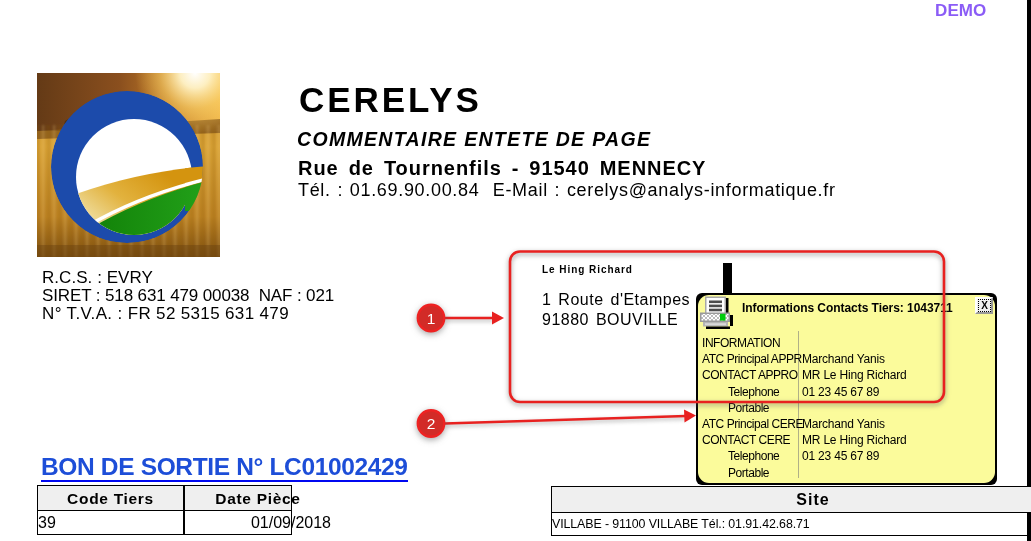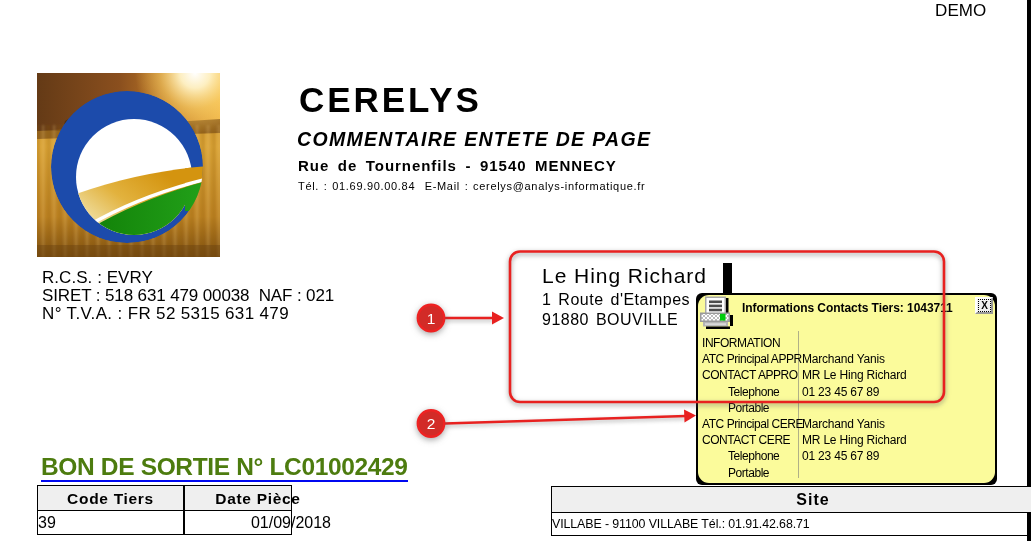--- a/index.html
+++ b/index.html
@@ -6,21 +6,21 @@
   #page{position:relative;width:1031px;height:541px;background:#ffffff;overflow:hidden;
         font-family:"Liberation Sans",sans-serif;color:#000}
   .abs{position:absolute}
 </style>
 </head>
 <body>
 <div id="page">
 
   <div class="abs" style="left:1027px;top:0;width:4px;height:541px;background:#000"></div>
 
-  <div class="abs" style="left:935px;top:1px;font-size:17px;font-weight:normal;color:#000000;letter-spacing:0.1px">DEMO</div>
+  <div class="abs" style="left:935px;top:1px;font-size:17px;font-weight:bold;color:#8b5cf6;letter-spacing:0.1px">DEMO</div>
 
   <svg class="abs" style="left:37px;top:73px" width="183" height="184" viewBox="0 0 183 184">
     <defs>
       <linearGradient id="sky" x1="0" y1="0" x2="1" y2="0">
         <stop offset="0" stop-color="#643a16"></stop>
         <stop offset="0.45" stop-color="#8a4f1e"></stop>
         <stop offset="0.72" stop-color="#c07b28"></stop>
         <stop offset="1" stop-color="#f0b84e"></stop>
       </linearGradient>
       <linearGradient id="field" x1="0" y1="0" x2="0" y2="1">
@@ -90,25 +90,25 @@
   <div class="abs" style="left:42px;top:269px;font-size:17px;line-height:18.2px;letter-spacing:0.05px">
     R.C.S. : EVRY<br>
     <span style="letter-spacing:-0.12px">SIRET : 518 631 479 00038&nbsp; NAF : 021</span><br>
     <span style="letter-spacing:0.35px">N° T.V.A. : FR 52 5315 631 479</span>
   </div>
 
   <div class="abs" style="left:299px;top:80px;font-size:35px;font-weight:bold;letter-spacing:2.95px">CERELYS</div>
 
   <div class="abs" style="left:297px;top:128px;font-size:19.5px;font-weight:bold;font-style:italic;letter-spacing:1.32px">COMMENTAIRE ENTETE DE PAGE</div>
 
-  <div class="abs" style="left:298px;top:157px;font-size:15px;font-weight:bold;letter-spacing:0.95px;word-spacing:3.5px">Rue de Tournenfils - 91540 MENNECY</div>
-
-  <div class="abs" style="left:298px;top:180px;font-size:11px;letter-spacing:0.68px;word-spacing:1px">Tél. : 01.69.90.00.84&nbsp; E-Mail : cerelys@analys-informatique.fr</div>
-
-  <div class="abs" style="left:542px;top:264px;font-size:21px;font-weight:normal;letter-spacing:0.95px">Le Hing Richard</div>
+  <div class="abs" style="left:298px;top:157px;font-size:20px;font-weight:bold;letter-spacing:0.95px;word-spacing:3.5px">Rue de Tournenfils - 91540 MENNECY</div>
+
+  <div class="abs" style="left:298px;top:180px;font-size:18px;letter-spacing:0.68px;word-spacing:1px">Tél. : 01.69.90.00.84&nbsp; E-Mail : cerelys@analys-informatique.fr</div>
+
+  <div class="abs" style="left:542px;top:264px;font-size:10px;font-weight:bold;letter-spacing:0.95px">Le Hing Richard</div>
 
   <div class="abs" style="left:542px;top:291px;font-size:16px;letter-spacing:0.5px;word-spacing:2px">1 Route d'Etampes</div>
 
   <div class="abs" style="left:542px;top:311px;font-size:16px;letter-spacing:0.5px;word-spacing:2px">91880 BOUVILLE</div>
 
   <div class="abs" style="left:723px;top:263px;width:9px;height:30px;background:#000"></div>
 
   <div class="abs" style="left:696px;top:293px;width:301px;height:192px;background:#000;border-radius:6px">
     <div class="abs" style="left:2px;top:2px;width:297px;height:188px;background:#fbfb9b;border-radius:11px"></div>
   </div>
@@ -175,21 +175,21 @@
     <text x="26" y="28.5" font-size="15.5" fill="#fff" text-anchor="middle" font-family="Liberation Sans,sans-serif">1</text>
   </svg>
 
   <svg class="abs" style="left:405px;top:400px" width="300" height="50" viewBox="0 0 300 50">
     <line x1="40" y1="23.5" x2="281" y2="16" stroke="#e82120" stroke-width="2.4" filter="drop-shadow(0px 2px 2px rgba(80,80,80,0.45))"></line>
     <path d="M279,9.5 L291,15.5 L279.5,22.5 Z" fill="#e82120"></path>
     <circle cx="26" cy="23.5" r="13.2" fill="#d22b27" stroke="#ee2222" stroke-width="2.4" filter="drop-shadow(0px 2px 3px rgba(80,80,80,0.5))"></circle>
     <text x="26" y="29" font-size="15.5" fill="#fff" text-anchor="middle" font-family="Liberation Sans,sans-serif">2</text>
   </svg>
 
-  <div class="abs" style="left:41px;top:455px;font-size:24.5px;line-height:24px;font-weight:bold;color:#4d7c0f;border-bottom:2.6px solid #0008f0;padding-bottom:1px;letter-spacing:-0.35px">BON DE SORTIE N° LC01002429</div>
+  <div class="abs" style="left:41px;top:455px;font-size:24.5px;line-height:24px;font-weight:bold;color:#1d4ed8;border-bottom:2.6px solid #0008f0;padding-bottom:1px;letter-spacing:-0.35px">BON DE SORTIE N° LC01002429</div>
 
   <div class="abs" style="left:37px;top:485px;width:255px;height:50px;border:1.6px solid #000;box-sizing:border-box">
 
     <div class="abs" style="left:0;top:0;width:100%;height:24px;background:#efefef;border-bottom:1.4px solid #000"></div>
 
     <div class="abs" style="left:145px;top:0;width:1.6px;height:100%;background:#000"></div>
 
     <div class="abs" style="left:0;top:3.5px;width:145px;text-align:center;font-size:15.5px;font-weight:bold;letter-spacing:0.7px">Code Tiers</div>
 
     <div class="abs" style="left:147px;top:3.5px;width:146px;text-align:center;font-size:15.5px;font-weight:bold;letter-spacing:0.7px">Date Pièce</div>

